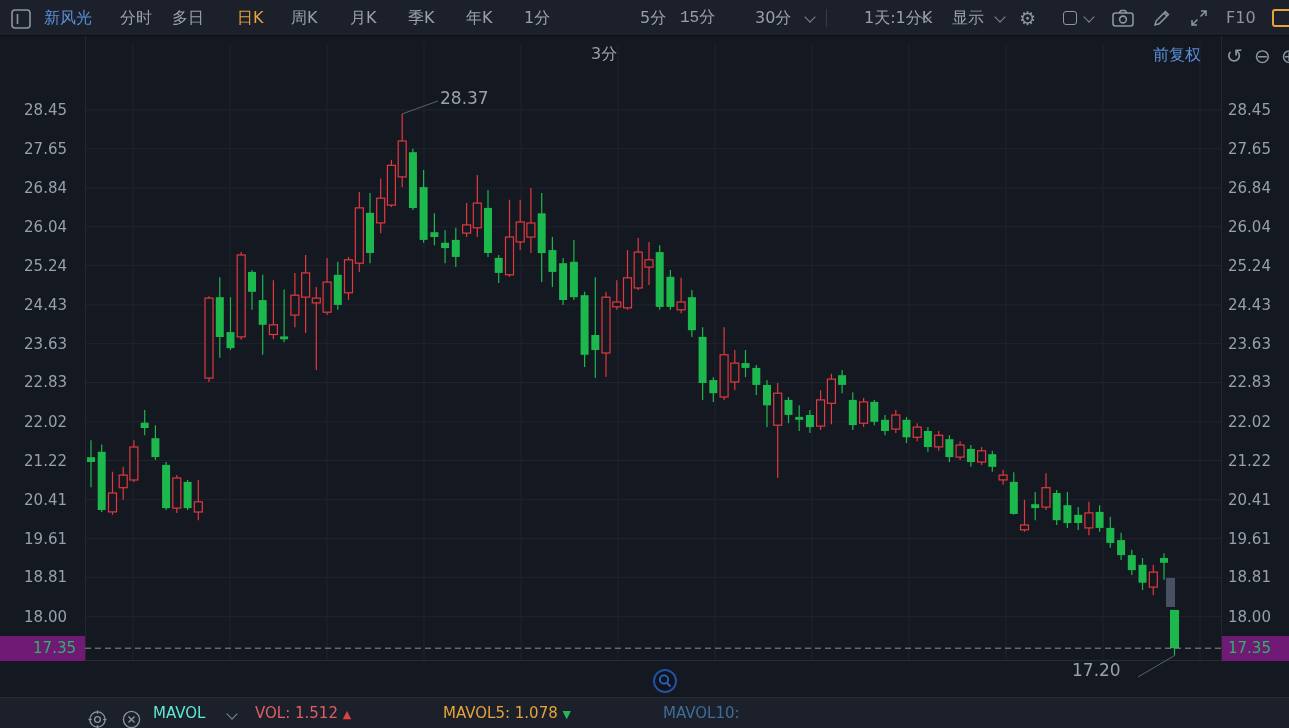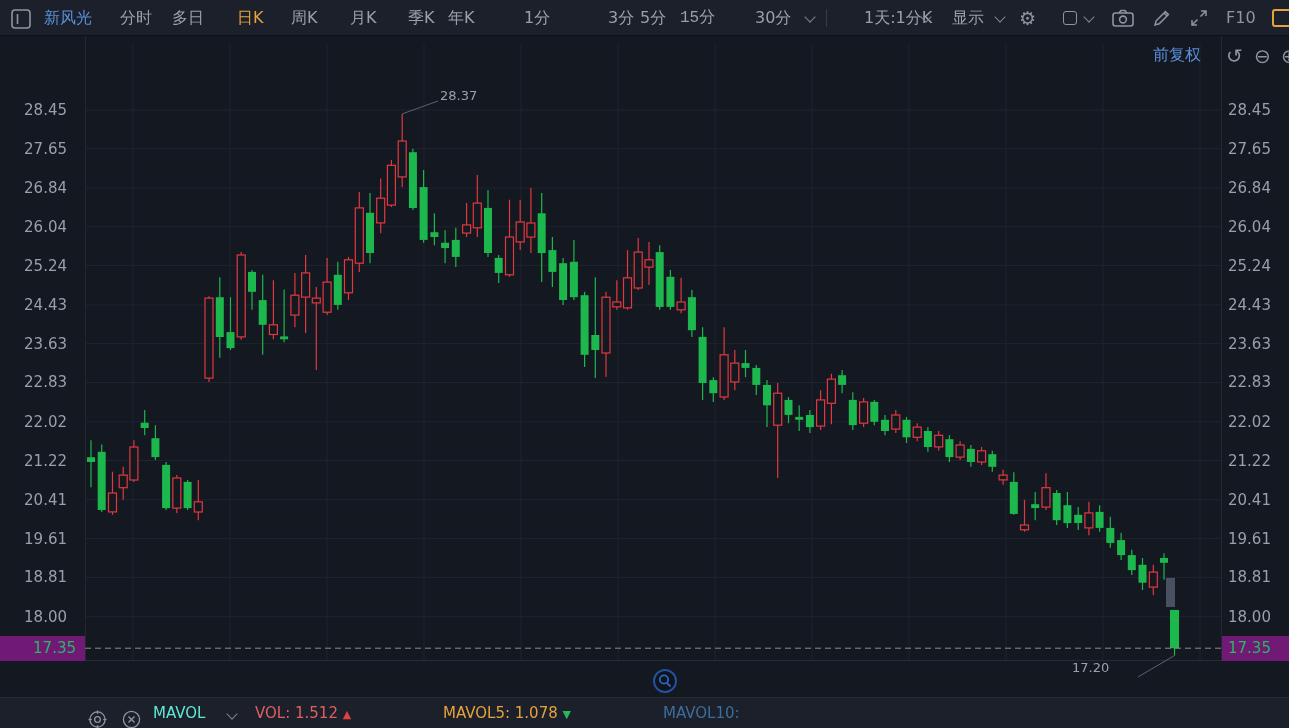--- a/index.html
+++ b/index.html
@@ -29,21 +29,21 @@
 
   
   .axis-label { position:absolute; color:#98a0ac; font-size:15px; transform:translateY(-50%); z-index:2; }
   .axis-label.left { left:0; width:76px; text-align:right; }
   .axis-label.right { left:1228px; text-align:left; }
   .cur-price { position:absolute; top:636px; height:25px; line-height:25px; background:#701a75;
                color:#2ab864; font-size:15px; z-index:3; }
   #cur-left { left:0; width:85px; text-align:right; padding-right:9px; }
   #cur-right { left:1222px; width:67px; text-align:left; padding-left:6px; }
 
-  .annot { position:absolute; color:#9aa1ab; font-size:13px; z-index:2; }
+  .annot { position:absolute; color:#9aa1ab; font-size:17px; z-index:2; }
   #annot-high { left:440px; top:88px; }
   #annot-low  { left:1072px; top:660px; }
 
   #pane-logo { position:absolute; left:652px; top:668px; z-index:3; }
 
   
   .bottombar { position:absolute; left:0; top:697px; width:1289px; height:31px;
                background:#1b202b; border-top:1px solid #262b36; z-index:5; }
   .bottombar .bb { position:absolute; top:0; height:31px; line-height:31px; font-size:15px; white-space:nowrap; }
   .tri-up { color:#e04040; font-size:11px; }
@@ -298,23 +298,23 @@
     <line x1="7.5" y1="6" x2="7.5" y2="16" stroke="#8e95a0" stroke-width="1.6"></line>
   </svg>
   <span id="stock-name">新风光</span>
   <span id="tabs">
       <span class="tab" style="left: 120px;">分时</span>
       <span class="tab" style="left: 172px;">多日</span>
       <span class="tab active" style="left: 237px;">日K</span>
       <span class="tab" style="left: 291px;">周K</span>
       <span class="tab" style="left: 350px;">月K</span>
       <span class="tab" style="left: 408px;">季K</span>
-      <span class="tab" style="left: 448px; text-align: center;">年K</span>
+      <span class="tab" style="left: 466px; text-align: center;">年K</span>
       <span class="tab" style="left: 524px;">1分</span>
-      <span class="tab" style="left: 608px;">3分</span>
+      <span class="tab" style="left: 591px; margin-top: 36px;">3分</span>
       <span class="tab" style="left: 640px;">5分</span>
       <span class="tab" style="left: 680px; font-family: Liberation Mono, monospace;">15分</span>
       <span class="tab" style="left: 755px;">30分</span>
     </span>
   <i class="chev" style="left:806px;"></i>
   <i class="vdiv" style="left:826px;"></i>
   <span class="tab" style="left:836px;margin-left:28px;">1天:1分K</span>
   <i class="chev" style="left:922px;"></i>
   <span class="tab" style="left:952px;">显示</span>
   <i class="chev" style="left:996px;"></i>

